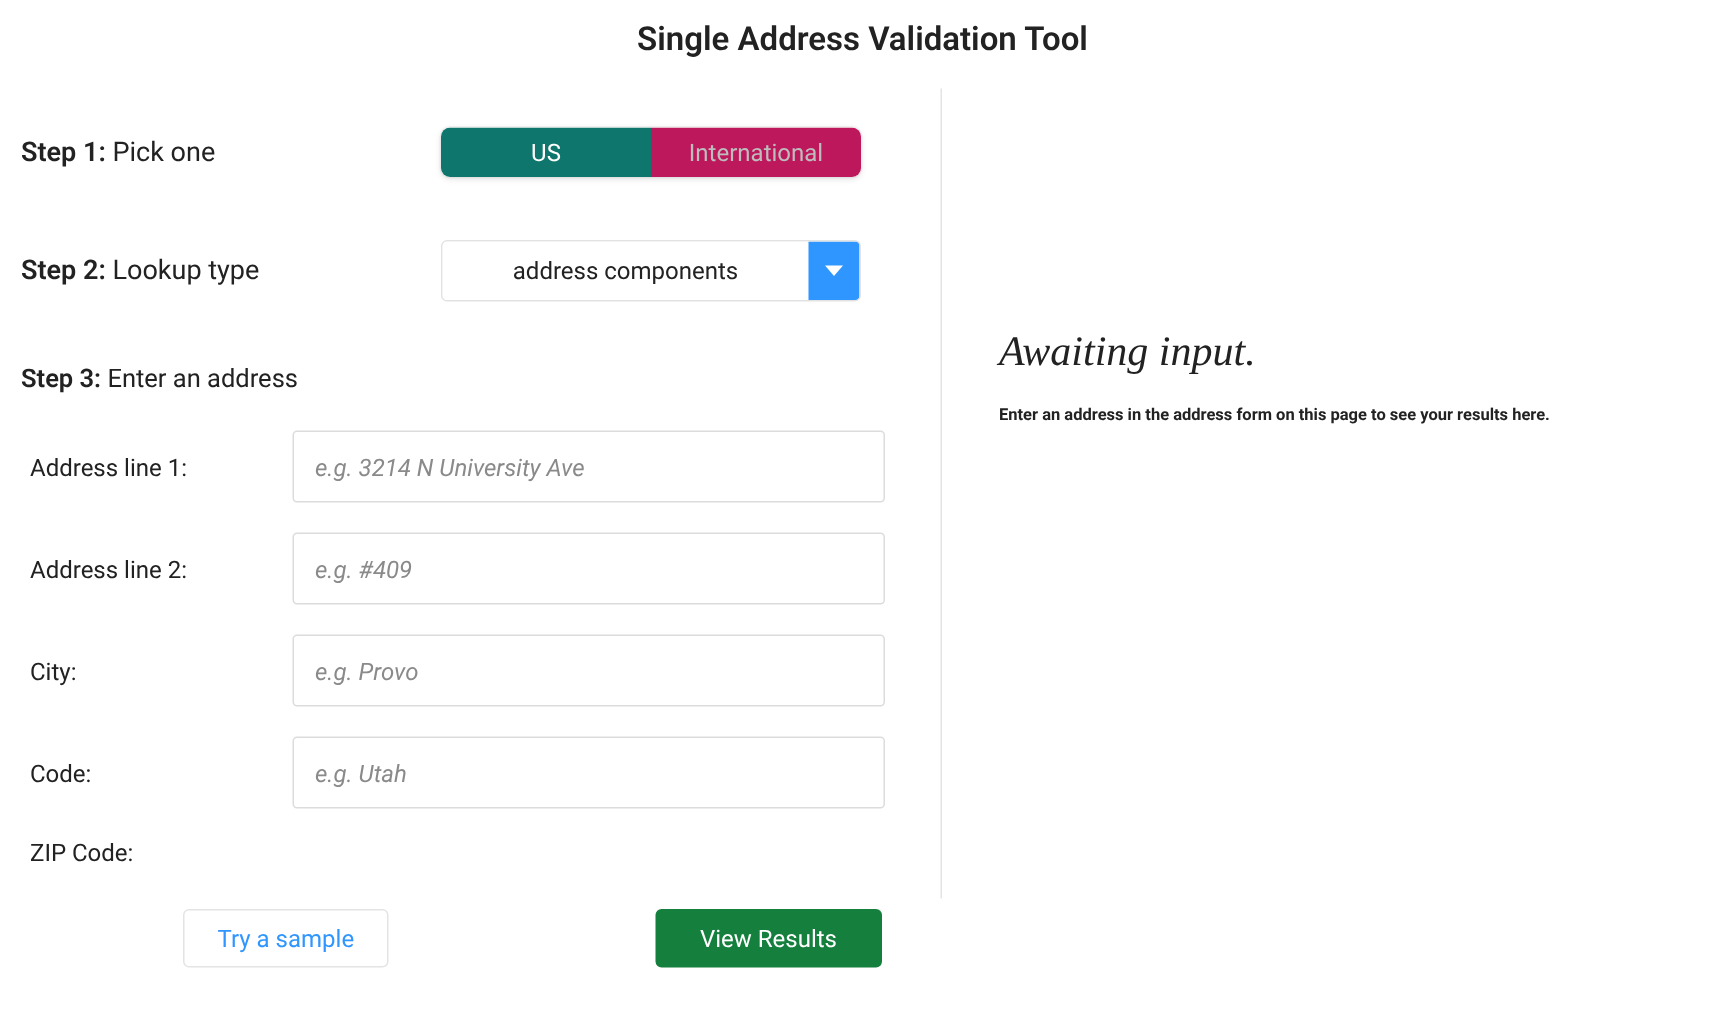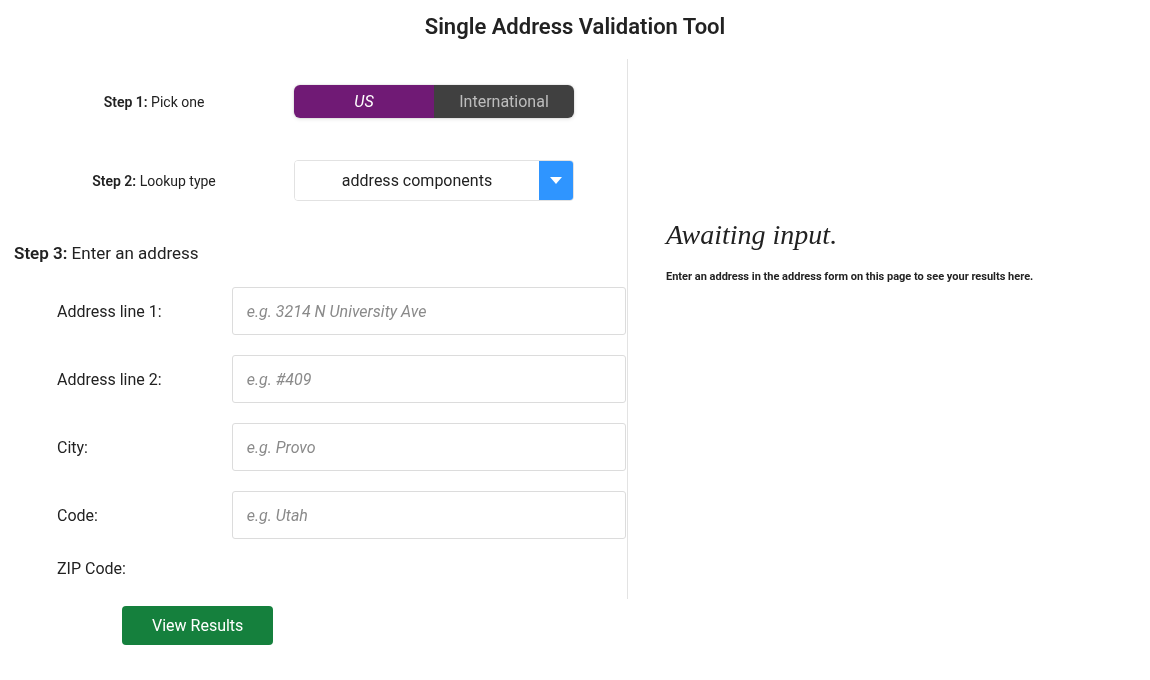--- a/index.html
+++ b/index.html
@@ -59,49 +59,47 @@
       line-height: 1.5;
       font-weight: bold;
     }
 
     .step-row {
       display: flex;
       align-items: center;
       margin-bottom: 42px;
     }
     .step-label {
-      font-size: 14px;
+      font-size: 18px;
       width: 280px;
-      text-align: center;
     }
     .step-label b {
       font-weight: 600;
     }
 
     .toggle-group {
       display: inline-flex;
       border-radius: 6px;
       box-shadow: 0 1px 4px rgba(0,0,0,0.12), 0 0 0 1px rgba(0,0,0,0.04);
       overflow: hidden;
       width: 280px;
       height: 33px;
     }
     .toggle-btn {
       flex: 1;
       border: none;
-      background: #404040;
+      background: #be185d;
       font-size: 16px;
       cursor: pointer;
       color: #bdbdbd;
       font-family: inherit;
     }
     .toggle-btn.active {
-      background: #701a75;
+      background: #0f766e;
       color: #fff;
-      font-style: italic;
     }
 
     .select-wrap {
       display: inline-flex;
       width: 280px;
       height: 41px;
       border: 1px solid #e2e2e2;
       border-radius: 4px;
       overflow: hidden;
       align-items: stretch;
@@ -141,21 +139,20 @@
     }
     .step3-label b {
       font-weight: 600;
     }
 
     .field-row {
       display: flex;
       align-items: center;
       margin-bottom: 20px;
       padding-left: 6px;
-      margin-left: 37px;
     }
     .field-label {
       width: 175px;
       font-size: 16px;
       color: #222;
     }
     .field-input {
       width: 395px;
       height: 48px;
       border: 1px solid #dcdcdc;
@@ -257,20 +254,21 @@
     <div class="field-row">
       <div class="field-label">Code:</div>
       <input class="field-input" type="text" placeholder="e.g. Utah" style="">
     </div>
 
     <div class="field-row">
       <div class="field-label">ZIP Code:</div>
     </div>
 
     <div class="button-row">
+      <button class="btn-secondary">Try a sample</button>
       <button class="btn-primary">View Results</button>
     </div>
 
   </div>
 
   <div class="divider"></div>
 
   <div class="right-panel">
     <div class="awaiting">Awaiting input.</div>
     <div class="awaiting-sub">Enter an address in the address form on this page to see your results here.</div>

